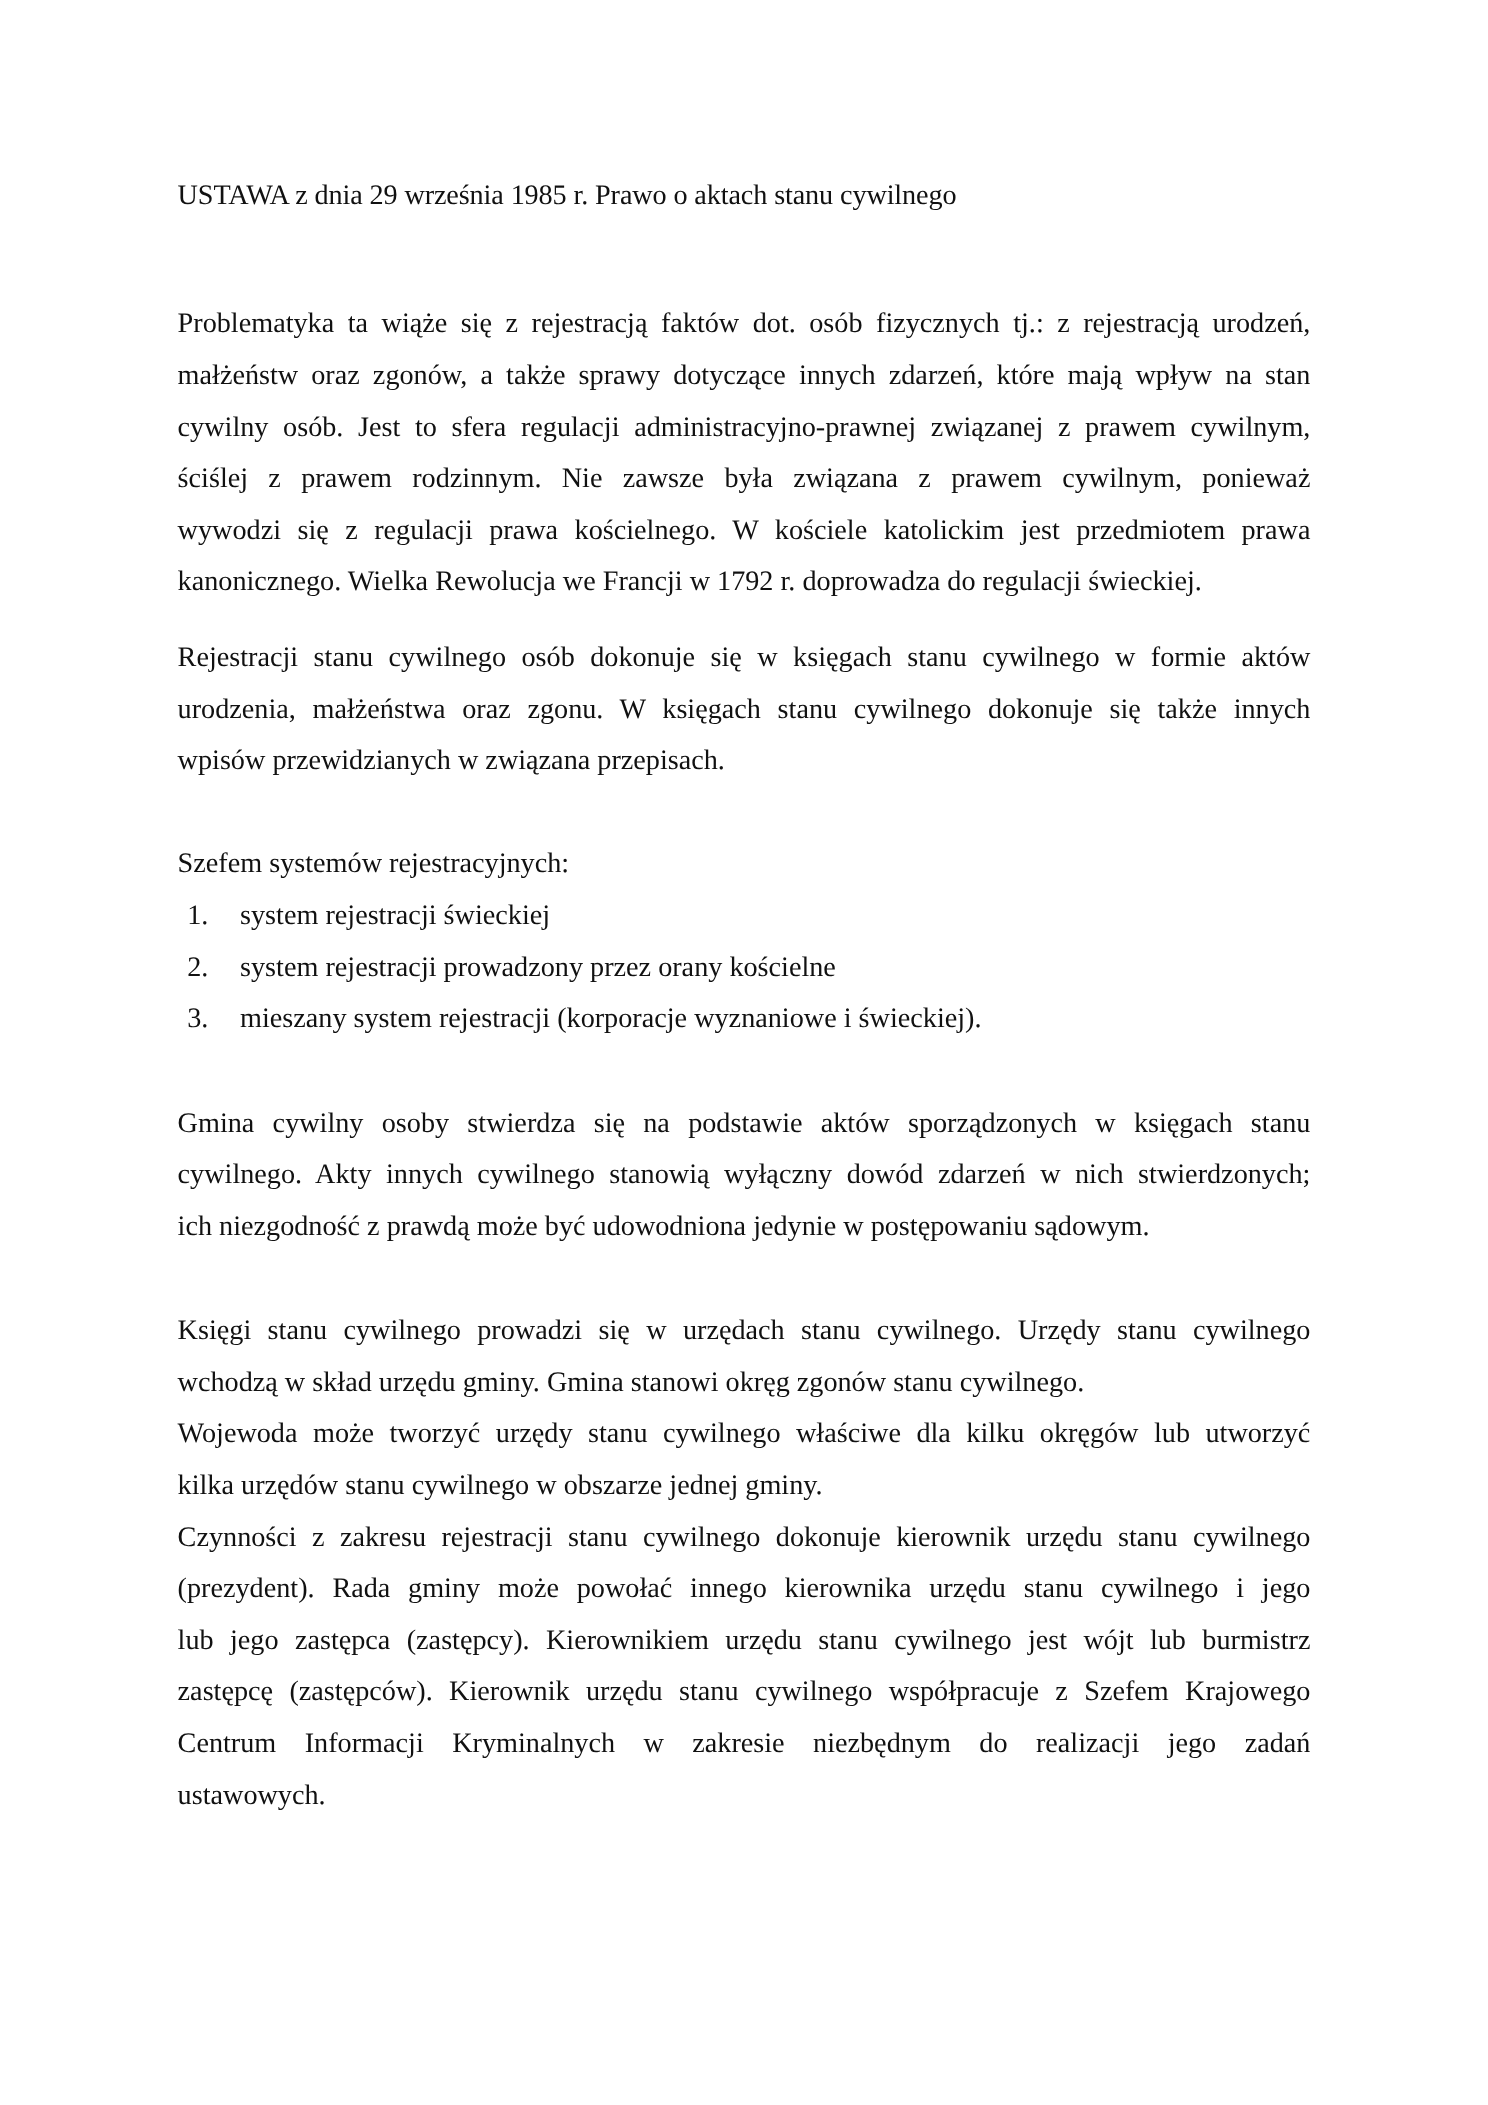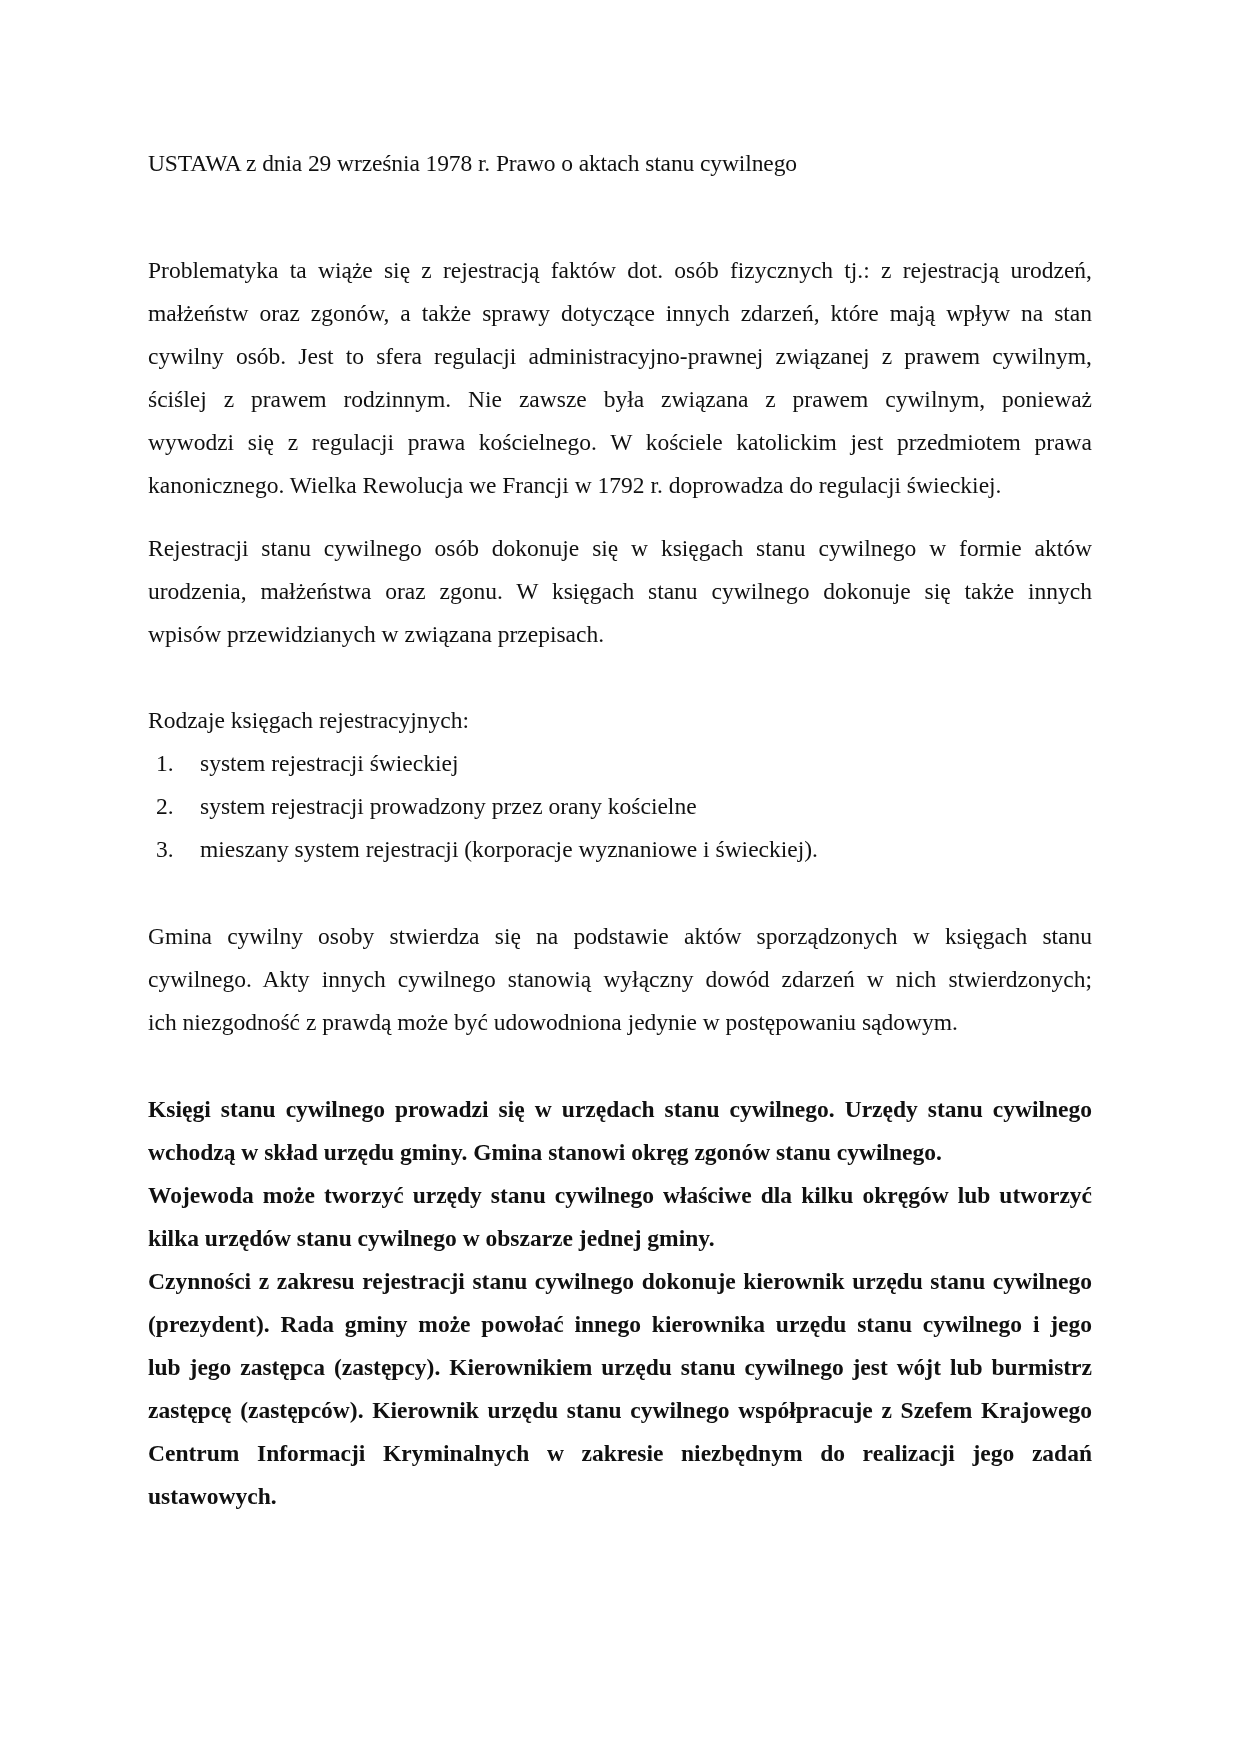--- a/index.html
+++ b/index.html
@@ -54,60 +54,60 @@
     width: 44px;
     padding-left: 8px;
     flex: 0 0 auto;
   }
 </style>
 </head>
 <body>
 
 <div class="page">
 
-  <div class="title line">USTAWA z dnia 29 września 1978 r.  Prawo o aktach stanu cywilnego</div>
+  <div class="title line">USTAWA z dnia 29 września 1985 r.  Prawo o aktach stanu cywilnego</div>
 
   <div class="para" style="top:201px;margin-top:48px;">
     <span class="line justify">Problematyka ta wiąże się z rejestracją faktów dot. osób fizycznych tj.: z rejestracją urodzeń,</span>
     <span class="line justify">małżeństw oraz zgonów, a także sprawy dotyczące innych zdarzeń, które mają wpływ na stan</span>
     <span class="line justify">cywilny osób. Jest to sfera regulacji administracyjno-prawnej związanej z prawem cywilnym,</span>
     <span class="line justify">ściślej z prawem rodzinnym. Nie zawsze była związana z prawem cywilnym, ponieważ</span>
     <span class="line justify">wywodzi się z regulacji prawa kościelnego. W kościele katolickim jest przedmiotem prawa</span>
     <span class="line left">kanonicznego. Wielka Rewolucja we Francji w 1792 r. doprowadza do regulacji świeckiej.</span>
   </div>
 
   <div class="para" style="top:527px;">
     <span class="line justify">Rejestracji stanu cywilnego osób dokonuje się w księgach stanu cywilnego w formie aktów</span>
     <span class="line justify">urodzenia, małżeństwa oraz zgonu. W księgach stanu cywilnego dokonuje się także innych</span>
     <span class="line left">wpisów przewidzianych w związana przepisach.</span>
   </div>
 
   <div class="para" style="top:699px;">
-    <span class="line left">Rodzaje księgach rejestracyjnych:</span>
+    <span class="line left">Szefem systemów rejestracyjnych:</span>
     <div class="line list-item">
       <span class="list-num">1.</span>
       <span>system rejestracji świeckiej</span>
     </div>
     <div class="line list-item">
       <span class="list-num">2.</span>
       <span>system rejestracji prowadzony przez orany kościelne</span>
     </div>
     <div class="line list-item">
       <span class="list-num">3.</span>
       <span>mieszany system rejestracji (korporacje wyznaniowe i świeckiej).</span>
     </div>
   </div>
 
   <div class="para" style="top:915px;">
     <span class="line justify">Gmina cywilny osoby stwierdza się na podstawie aktów sporządzonych w księgach stanu</span>
     <span class="line justify">cywilnego. Akty innych cywilnego stanowią wyłączny dowód zdarzeń w nich stwierdzonych;</span>
     <span class="line left">ich niezgodność z prawdą może być udowodniona jedynie w postępowaniu sądowym.</span>
   </div>
 
-  <div class="para" style="top:1088px;font-weight:bold;">
+  <div class="para" style="top:1088px;">
     <span class="line justify">Księgi stanu cywilnego prowadzi się w urzędach stanu cywilnego. Urzędy stanu cywilnego</span>
     <span class="line left">wchodzą w skład urzędu gminy. Gmina stanowi okręg zgonów stanu cywilnego.</span>
     <span class="line justify">Wojewoda może tworzyć urzędy stanu cywilnego właściwe dla kilku okręgów lub utworzyć</span>
     <span class="line left">kilka urzędów stanu cywilnego w obszarze jednej gminy.</span>
     <span class="line justify">Czynności z zakresu rejestracji stanu cywilnego dokonuje kierownik urzędu stanu cywilnego</span>
     <span class="line justify">(prezydent). Rada gminy może powołać innego kierownika urzędu stanu cywilnego i jego</span>
     <span class="line justify">lub jego zastępca (zastępcy). Kierownikiem urzędu stanu cywilnego jest wójt lub burmistrz</span>
     <span class="line justify">zastępcę (zastępców). Kierownik urzędu stanu cywilnego współpracuje z Szefem Krajowego</span>
     <span class="line justify">Centrum Informacji Kryminalnych w zakresie niezbędnym do realizacji jego zadań</span>
     <span class="line left">ustawowych.</span>

